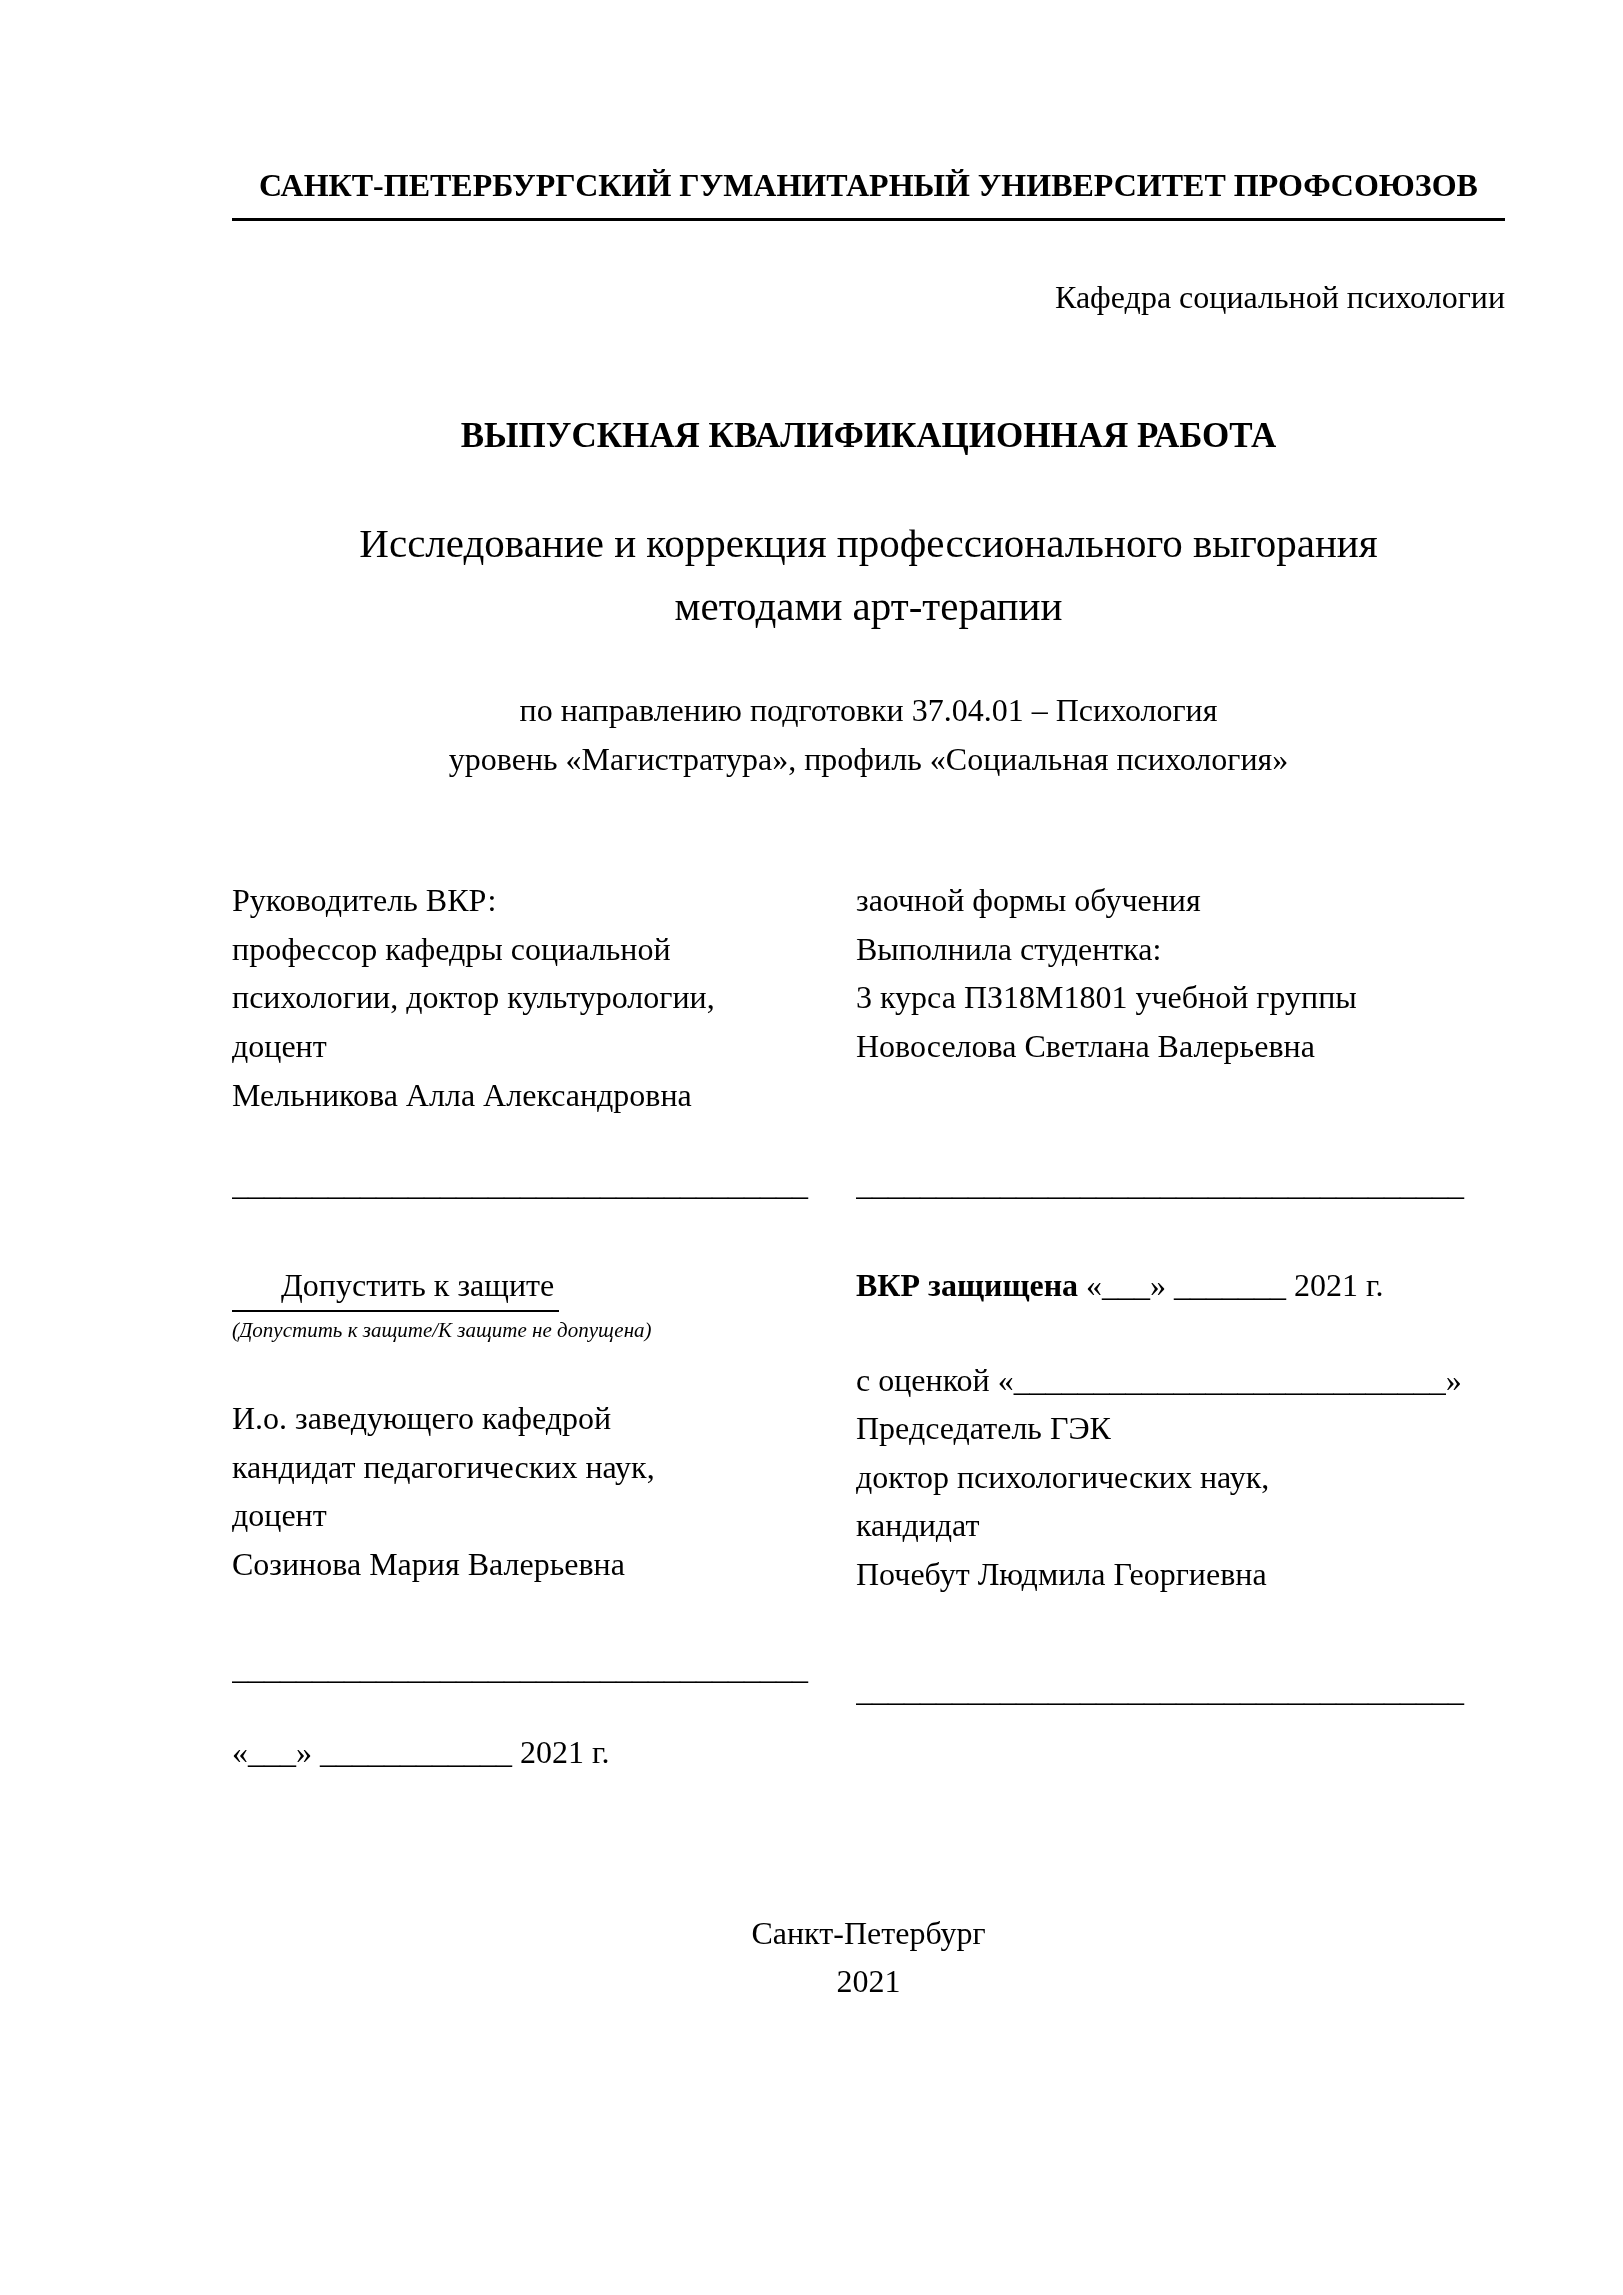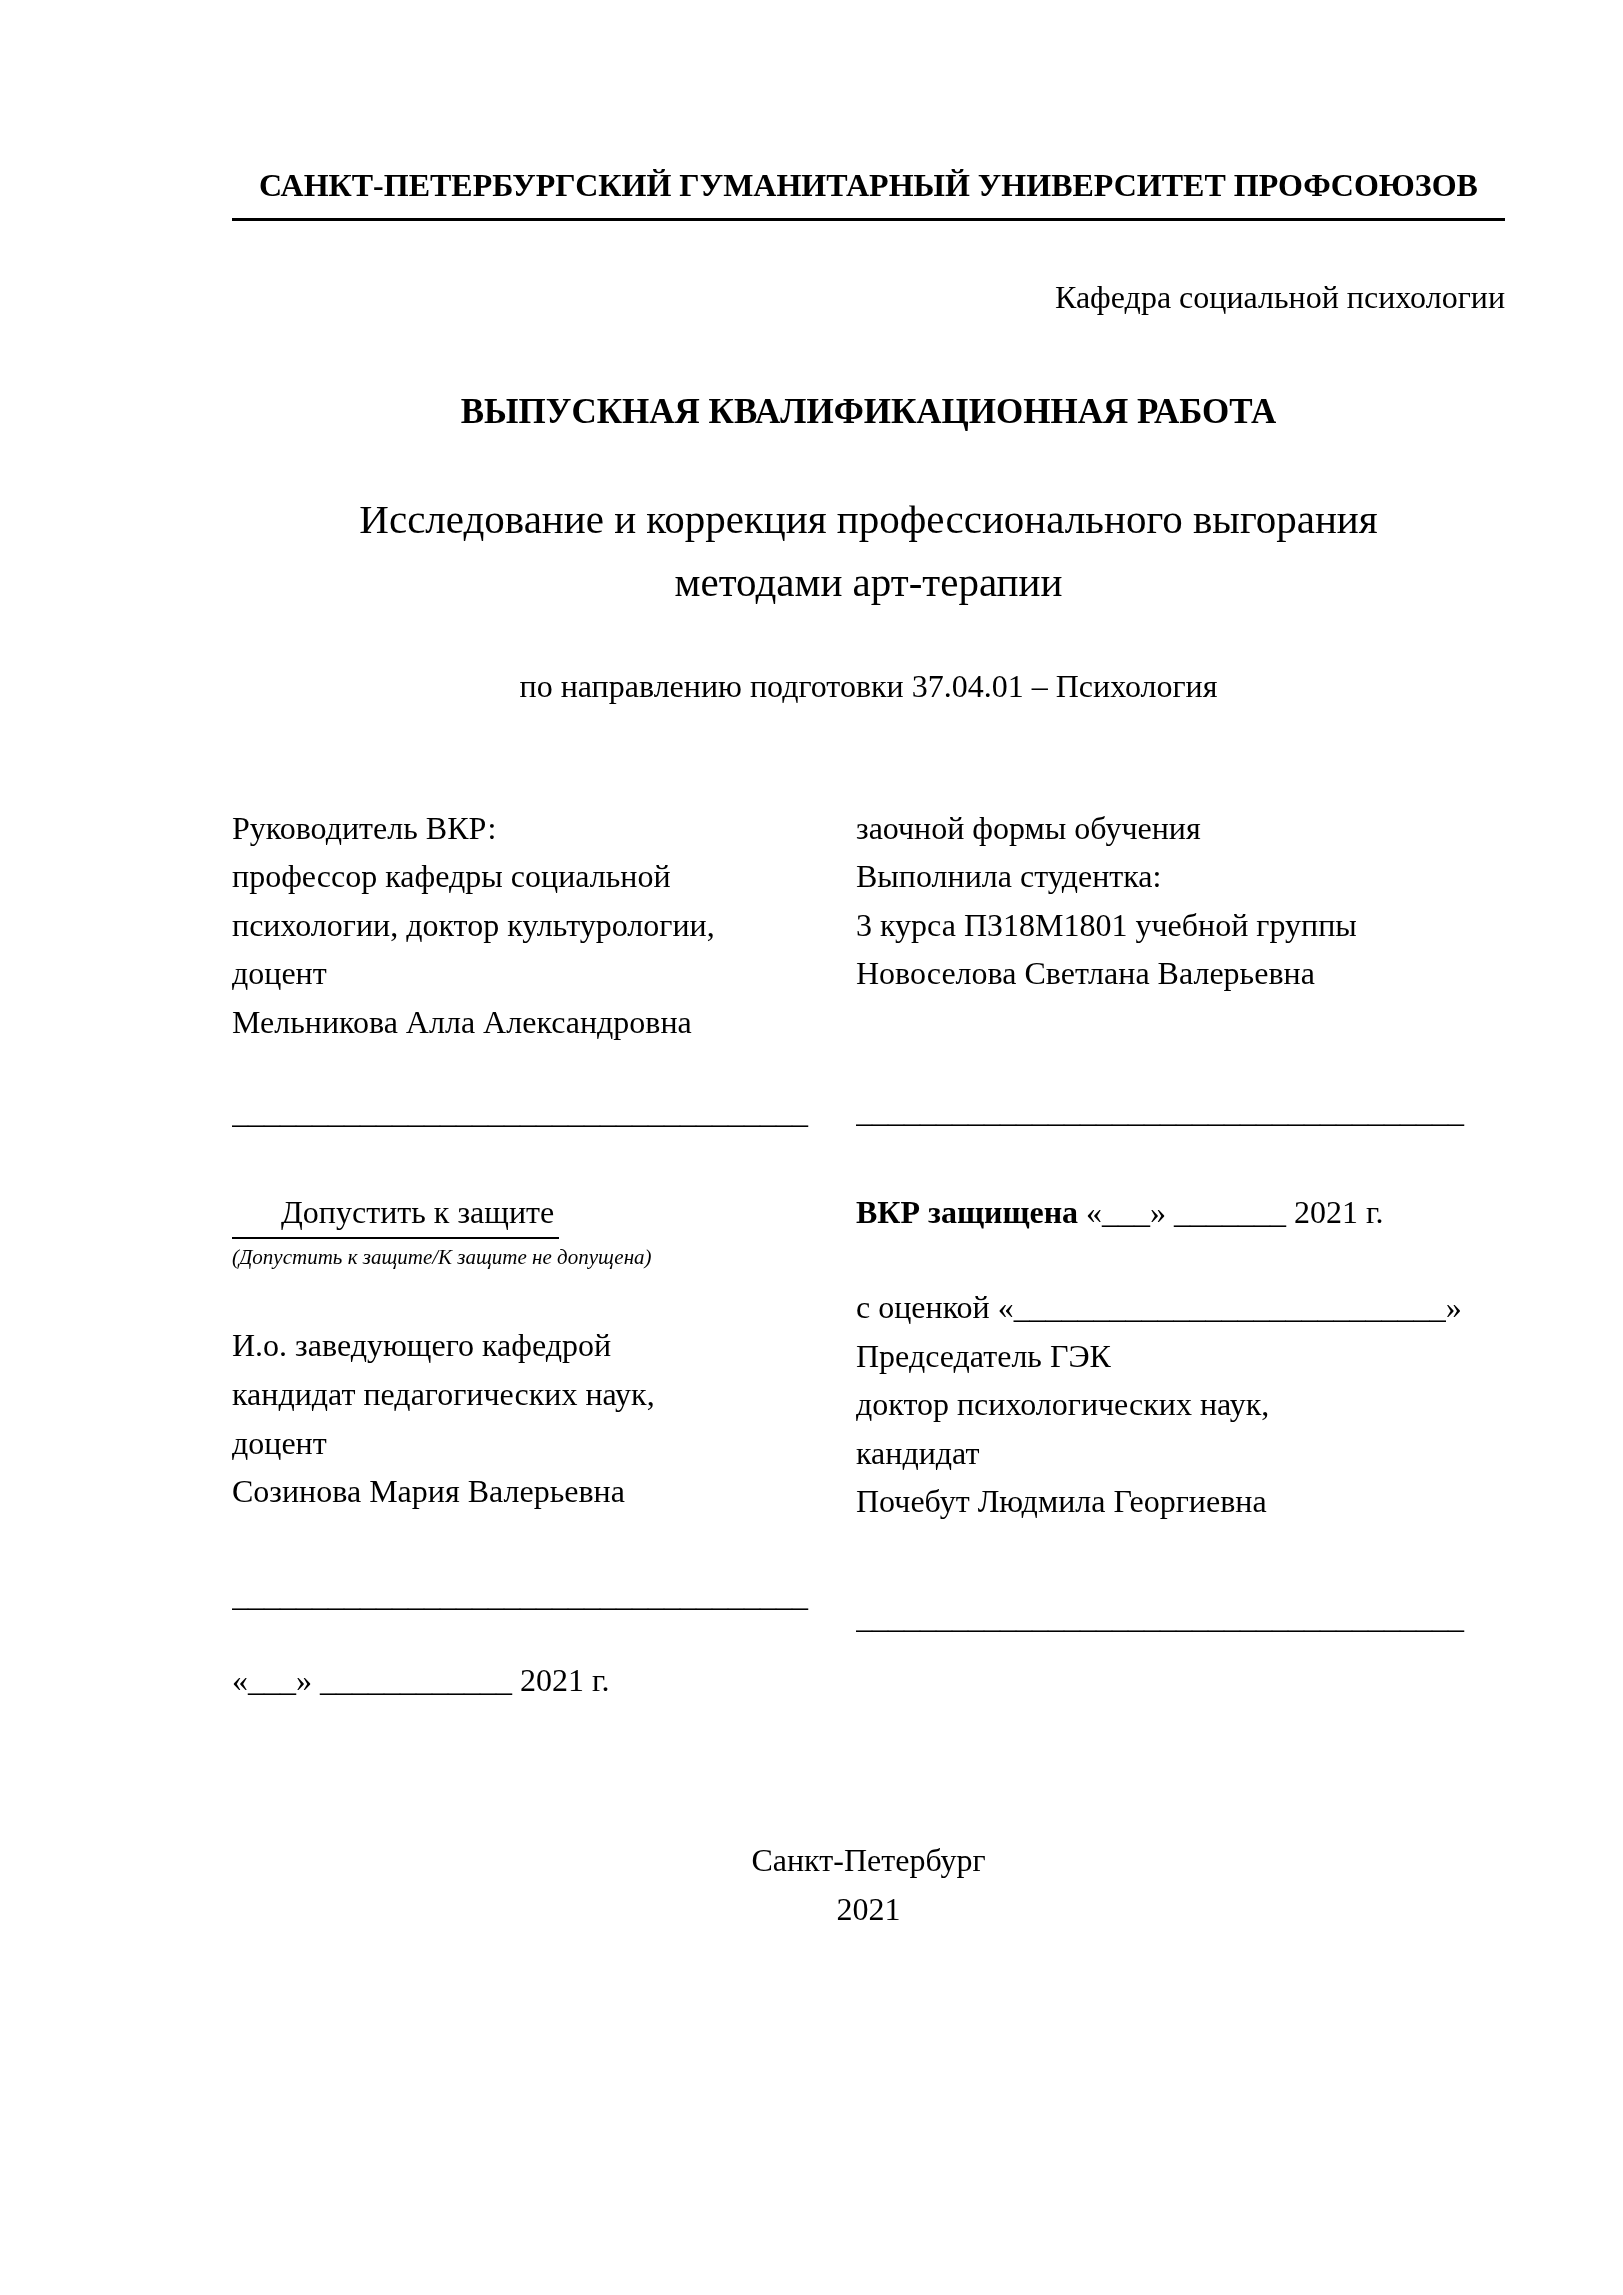--- a/index.html
+++ b/index.html
@@ -25,21 +25,21 @@
     border-bottom: 3.1px solid #000;
     padding-bottom: 7.9px;
   }
   .faculty { text-align: center; margin-top: 7.9px; }
   .department { text-align: right; margin-top: 52px; }
 
   .work-type {
     font-weight: bold;
     text-align: center;
     font-size: 35px;
-    margin-top: 64px;
+    margin-top: 88px;
   }
   .title { text-align: center; font-size: 41px; margin-top: 50px; }
   .program { text-align: center; margin-top: 49px; }
 
   .cols { display: flex; }
   .cols1 { margin-top: 93px; }
   .cols2 { margin-top: 52px; }
   .col-left { flex: 0 0 624px; width: 624px; padding-right: 35px; }
   .col-right { flex: 1; }
 
@@ -74,20 +74,21 @@
 
   <div class="work-type">ВЫПУСКНАЯ КВАЛИФИКАЦИОННАЯ РАБОТА</div>
 
   <div class="title">
     <div>Исследование и коррекция профессионального выгорания</div>
     <div>методами арт-терапии</div>
   </div>
 
   <div class="program">
     <div>по направлению подготовки 37.04.01 – Психология</div>
+    <div>уровень «Магистратура», профиль «Социальная психология»</div>
   </div>
 
   <div class="cols cols1">
     <div class="col-left">
       <div>Руководитель ВКР:</div>
       <div>профессор кафедры социальной</div>
       <div>психологии, доктор культурологии,</div>
       <div>доцент</div>
       <div>Мельникова Алла Александровна</div>
       <div class="sig sig1-left">____________________________________</div>

